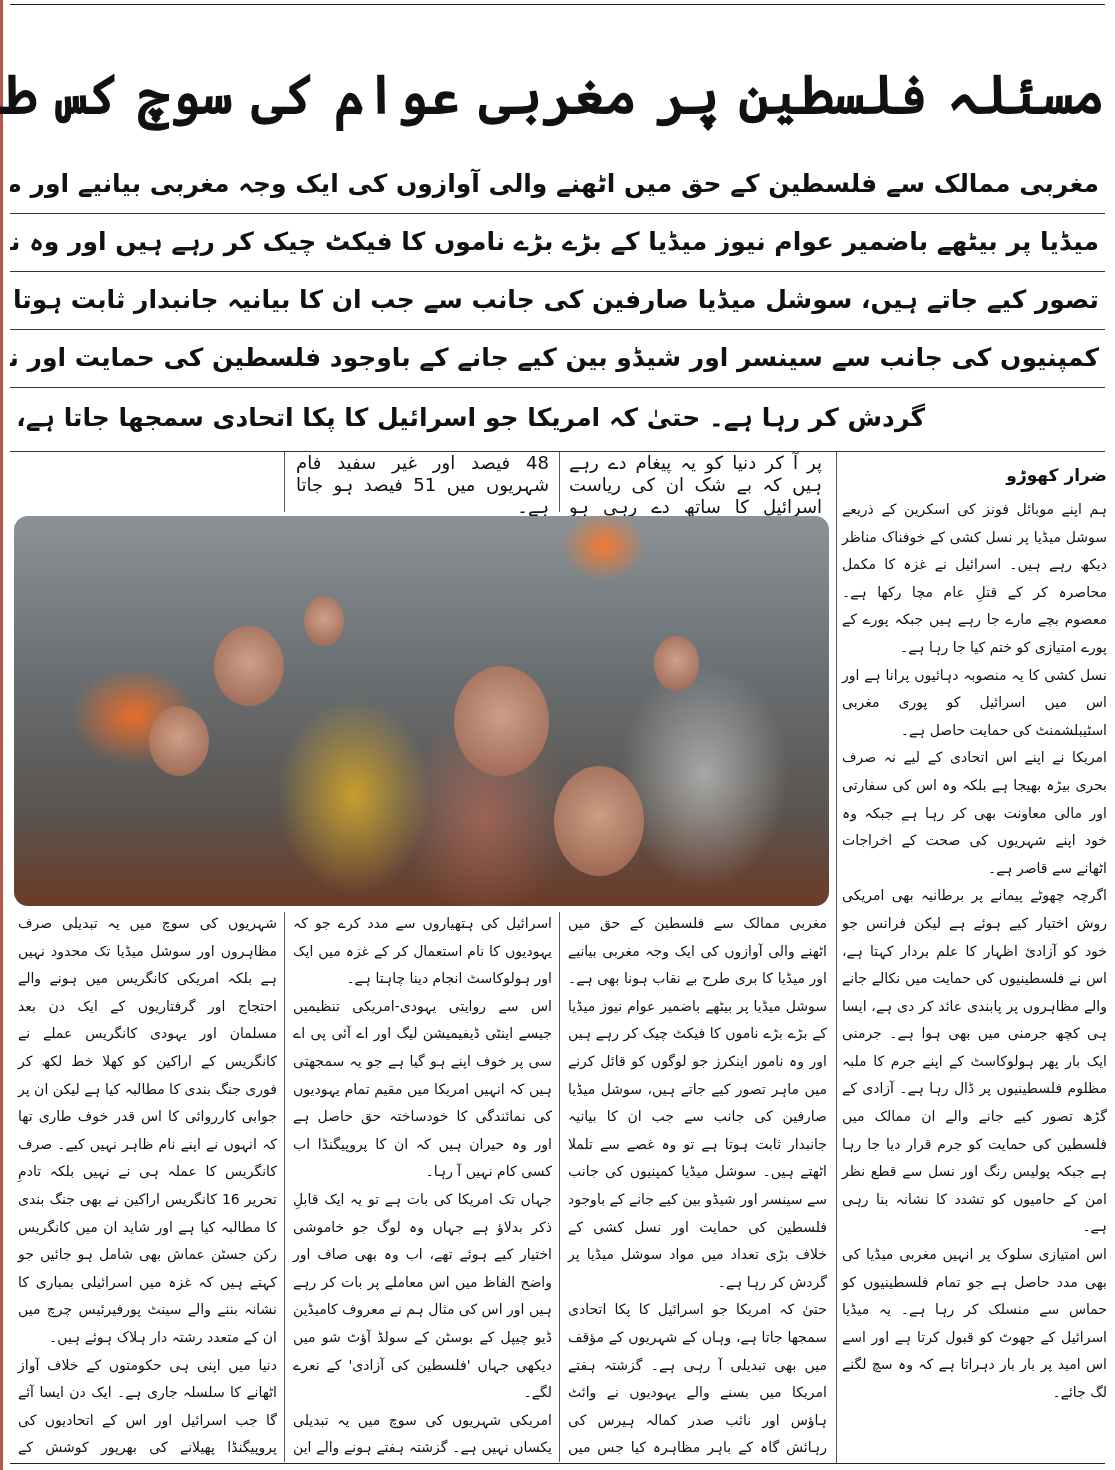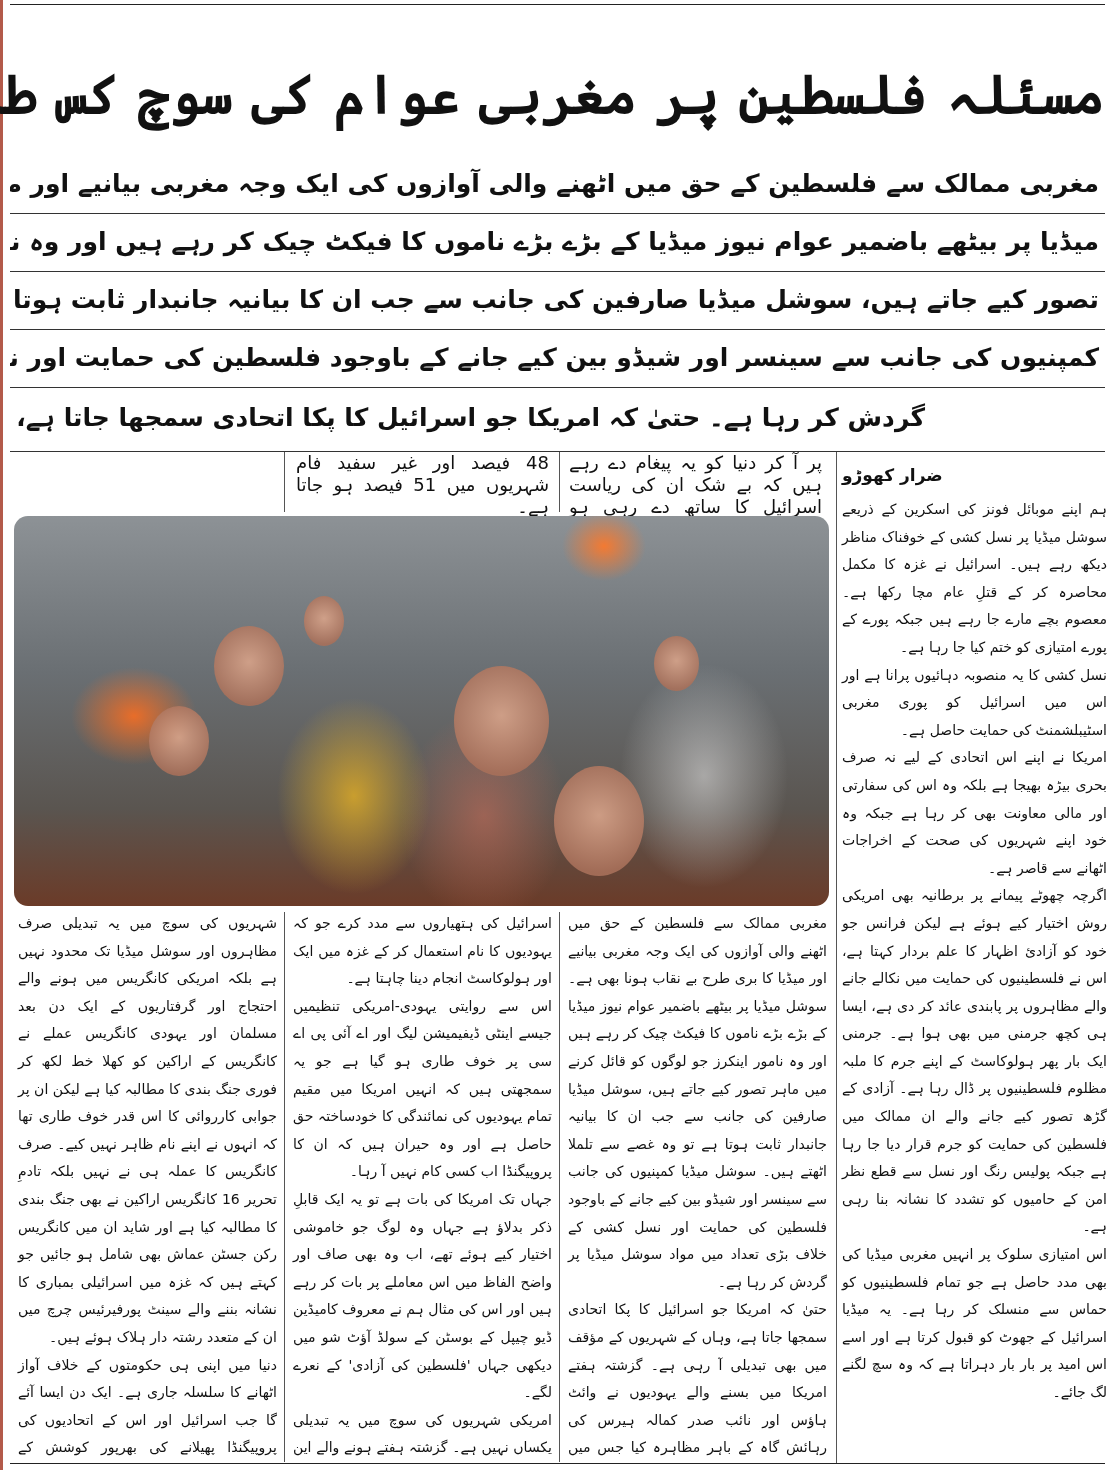--- a/index.html
+++ b/index.html
@@ -45,21 +45,21 @@
       radial-gradient(ellipse 120px 160px at 690px 260px, rgba(230,230,230,0.55), rgba(230,230,230,0) 70%),
       linear-gradient(180deg, #8d9296 0%, #6a6f73 40%, #5a5550 75%, #6b3b28 100%);
   }
   .photo-face { position: absolute; border-radius: 50%; background: radial-gradient(circle at 50% 45%, #d9a48a, #a8705a 75%); opacity: 0.9; }
   .photo-caption { position: absolute; left: 0; bottom: 0; width: 1px; height: 1px; overflow: hidden; }
 
   .sidebar {
     position: absolute; left: 842px; top: 452px; width: 265px; height: 1012px;
     direction: rtl; border-right: 0;
   }
-  .sidebar-byline { text-align: left; font-weight: bold; font-size: 17px; line-height: 34px; margin: 6px 0 4px; }
+  .sidebar-byline { text-align: right; font-weight: bold; font-size: 17px; line-height: 34px; margin: 6px 0 4px; }
   .sidebar p, .col p { font-size: 14px; line-height: 27.6px; text-align: justify; }
 
   .vrule { position: absolute; width: 1px; background: #555; }
 
   .lower-cols {
     position: absolute; left: 10px; top: 910px; width: 825px; height: 553px;
     direction: rtl; display: flex;
   }
   .col { width: 275px; padding: 0 8px; overflow: hidden; }
 
@@ -114,21 +114,21 @@
 
   </aside>
 
   <div class="lower-cols">
     <div class="col">
       <p>مغربی ممالک سے فلسطین کے حق میں اٹھنے والی آوازوں کی ایک وجہ مغربی بیانیے اور میڈیا کا بری طرح بے نقاب ہونا بھی ہے۔ سوشل میڈیا پر بیٹھے باضمیر عوام نیوز میڈیا کے بڑے بڑے ناموں کا فیکٹ چیک کر رہے ہیں اور وہ نامور اینکرز جو لوگوں کو قائل کرنے میں ماہر تصور کیے جاتے ہیں، سوشل میڈیا صارفین کی جانب سے جب ان کا بیانیہ جانبدار ثابت ہوتا ہے تو وہ غصے سے تلملا اٹھتے ہیں۔ سوشل میڈیا کمپنیوں کی جانب سے سینسر اور شیڈو بین کیے جانے کے باوجود فلسطین کی حمایت اور نسل کشی کے خلاف بڑی تعداد میں مواد سوشل میڈیا پر گردش کر رہا ہے۔</p>
       <p>حتیٰ کہ امریکا جو اسرائیل کا پکا اتحادی سمجھا جاتا ہے، وہاں کے شہریوں کے مؤقف میں بھی تبدیلی آ رہی ہے۔ گزشتہ ہفتے امریکا میں بسنے والے یہودیوں نے وائٹ ہاؤس اور نائب صدر کمالہ ہیرس کی رہائش گاہ کے باہر مظاہرہ کیا جس میں جنگ بندی کا مطالبہ کیا گیا۔ اس ریلی میں نوجوان کارکنان اور وہ ربی بھی شریک تھے جنہوں نے ہولوکاسٹ میں اپنے پیاروں کو کھو دیا تھا۔ اگرچہ سیکڑوں</p>
     </div>
     <div class="col">
       <p>اسرائیل کی ہتھیاروں سے مدد کرے جو کہ یہودیوں کا نام استعمال کر کے غزہ میں ایک اور ہولوکاسٹ انجام دینا چاہتا ہے۔</p>
-      <p>اس سے روایتی یہودی-امریکی تنظیمیں جیسے اینٹی ڈیفیمیشن لیگ اور اے آئی پی اے سی پر خوف طاری ہو گیا ہے جو یہ سمجھتی ہیں کہ انہیں امریکا میں مقیم تمام یہودیوں کی نمائندگی کا خودساختہ حق حاصل ہے اور وہ حیران ہیں کہ ان کا پروپیگنڈا اب کسی کام نہیں آ رہا۔</p>
+      <p>اس سے روایتی یہودی-امریکی تنظیمیں جیسے اینٹی ڈیفیمیشن لیگ اور اے آئی پی اے سی پر خوف اپنے ہو گیا ہے جو یہ سمجھتی ہیں کہ انہیں امریکا میں مقیم تمام یہودیوں کی نمائندگی کا خودساختہ حق حاصل ہے اور وہ حیران ہیں کہ ان کا پروپیگنڈا اب کسی کام نہیں آ رہا۔</p>
       <p>جہاں تک امریکا کی بات ہے تو یہ ایک قابلِ ذکر بدلاؤ ہے جہاں وہ لوگ جو خاموشی اختیار کیے ہوئے تھے، اب وہ بھی صاف اور واضح الفاظ میں اس معاملے پر بات کر رہے ہیں اور اس کی مثال ہم نے معروف کامیڈین ڈیو چیپل کے بوسٹن کے سولڈ آؤٹ شو میں دیکھی جہاں 'فلسطین کی آزادی' کے نعرے لگے۔</p>
       <p>امریکی شہریوں کی سوچ میں یہ تبدیلی یکساں نہیں ہے۔ گزشتہ ہفتے ہونے والے این پی آر پول میں یہ بات سامنے آئی کہ ڈیموکریٹس اور ریپبلکنز سمیت امریکیوں کی اکثریت (65 فیصد) چاہتی تھی کہ امریکا کھل کر اسرائیل کی حمایت کرے لیکن نوجوانوں میں یہ تناسب کم ہو کر</p>
     </div>
     <div class="col">
       <p>شہریوں کی سوچ میں یہ تبدیلی صرف مظاہروں اور سوشل میڈیا تک محدود نہیں ہے بلکہ امریکی کانگریس میں ہونے والے احتجاج اور گرفتاریوں کے ایک دن بعد مسلمان اور یہودی کانگریس عملے نے کانگریس کے اراکین کو کھلا خط لکھ کر فوری جنگ بندی کا مطالبہ کیا ہے لیکن ان پر جوابی کارروائی کا اس قدر خوف طاری تھا کہ انہوں نے اپنے نام ظاہر نہیں کیے۔ صرف کانگریس کا عملہ ہی نے نہیں بلکہ تادمِ تحریر 16 کانگریس اراکین نے بھی جنگ بندی کا مطالبہ کیا ہے اور شاید ان میں کانگریس رکن جسٹن عماش بھی شامل ہو جائیں جو کہتے ہیں کہ غزہ میں اسرائیلی بمباری کا نشانہ بننے والے سینٹ پورفیرئیس چرچ میں ان کے متعدد رشتہ دار ہلاک ہوئے ہیں۔</p>
       <p>دنیا میں اپنی ہی حکومتوں کے خلاف آواز اٹھانے کا سلسلہ جاری ہے۔ ایک دن ایسا آئے گا جب اسرائیل اور اس کے اتحادیوں کی پروپیگنڈا پھیلانے کی بھرپور کوشش کے باوجود یہ عوام کو اپنے مؤقف پر قائل نہیں کر پائیں گے۔ لیکن آج جب اسرائیل کے جنگی طیارے بچوں کو قتل کر کے مغرب کی تھپکی حاصل کر رہے ہیں، آج ظالموں کا وقت ہے، انصاف کا دن نہیں مگر یہ دن ضرور آئے گا۔</p>
     </div>
   </div>
 
   <div class="bottom-rule"></div>

